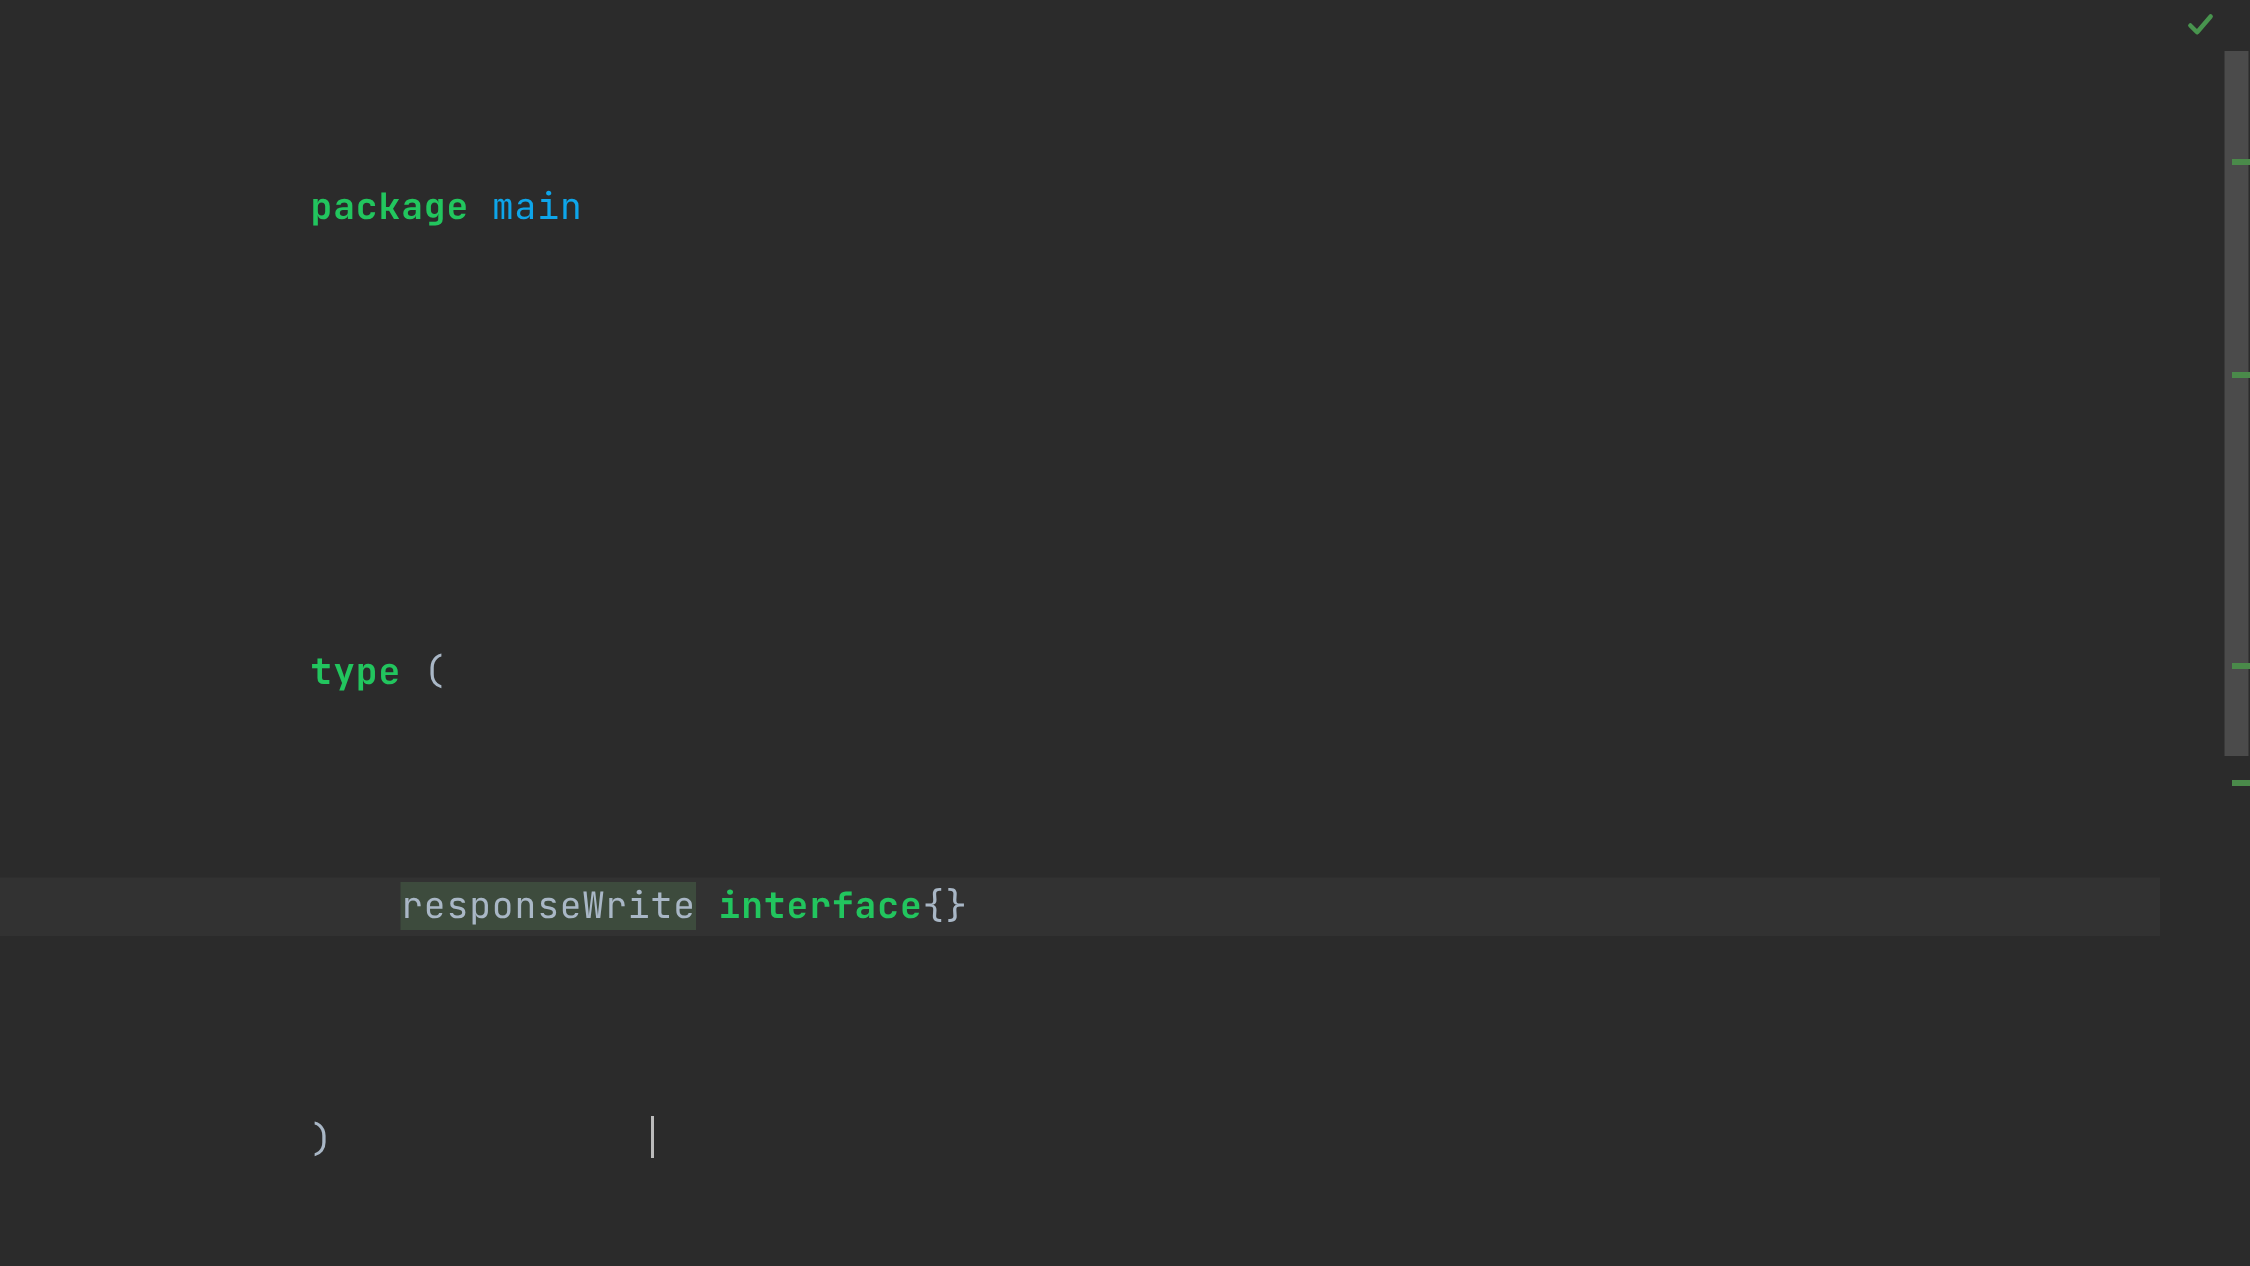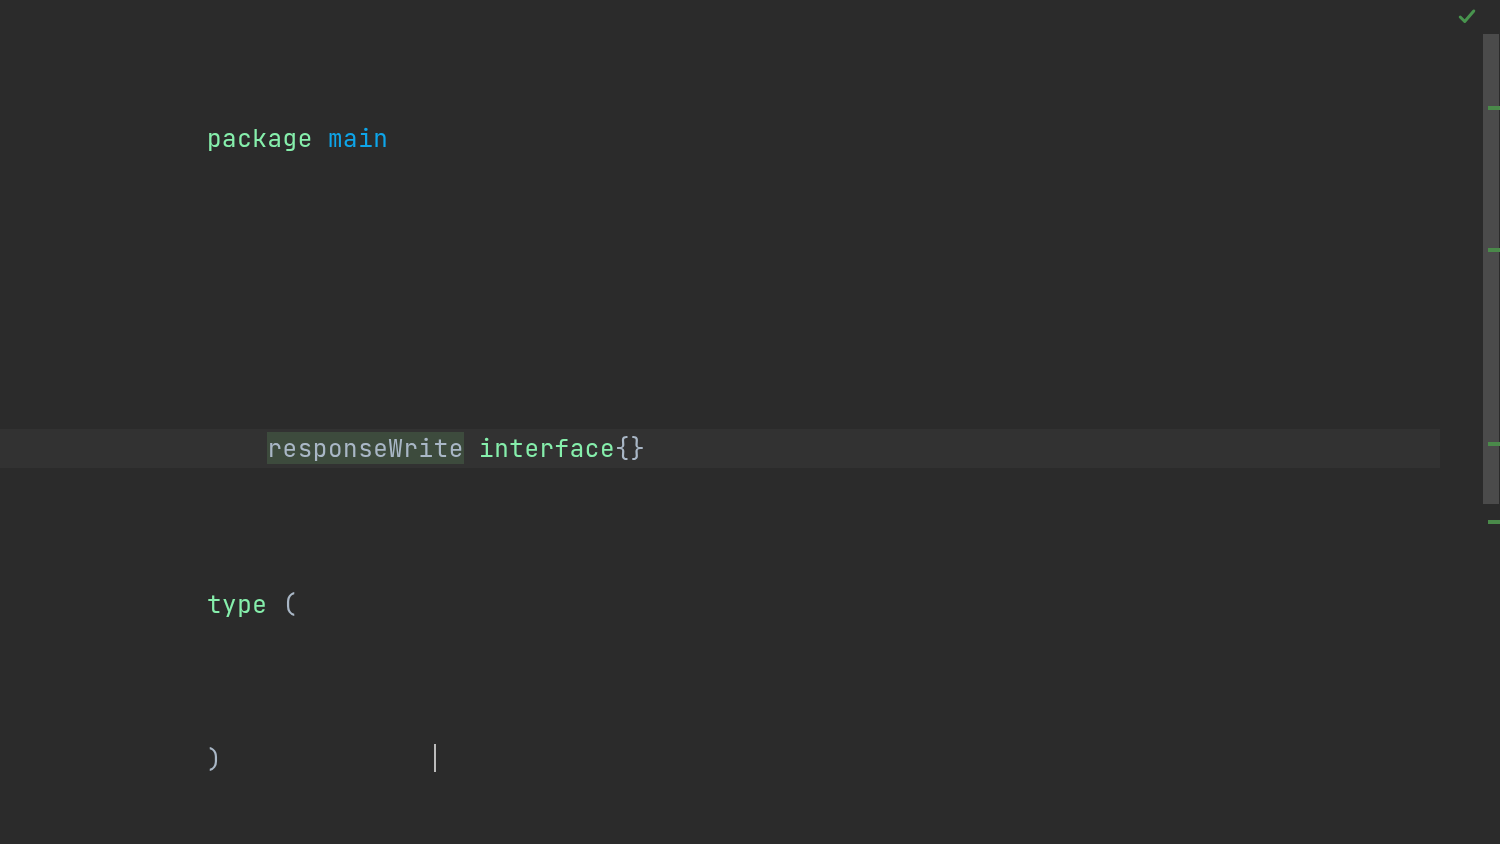--- a/index.html
+++ b/index.html
@@ -27,21 +27,21 @@
   .line {
     position: relative;
     height: 38.85px;
   }
   .line.current {
     background: #323232;
     margin-left: -207px;
     padding-left: 207px;
     width: calc(100% - 60px);
   }
-  .kw { color: #86efac; }
+  .kw { color: #22c55e; font-weight: bold; }
   .ident { color: #0ea5e9; }
   .paren { color: #a9b7c6; }
   .hl {
     background: #3d4b3d;
     color: #a9b7c6;
   }
   .cursor {
     display: inline-block;
     width: 2px;
     height: 28px;
@@ -86,23 +86,23 @@
 </style>
 </head>
 <body>
 
 <div class="editor">
 
   <div class="line"><span class="kw">package</span><span> </span><span class="ident">main</span></div>
 
   <div class="line"></div>
 
+  <div class="line"><span class="kw">type</span><span> </span><span class="paren">(</span></div>
+
   <div class="line current"><span>    </span><span class="hl">responseWrite</span><span> </span><span class="kw">interface</span><span class="paren">{}</span></div>
-
-  <div class="line"><span class="kw">type</span><span> </span><span class="paren">(</span></div>
 
   <div class="line"><span class="paren">)</span><span>              </span><span class="cursor"></span></div>
 
   
 
   
 
   
 
   

